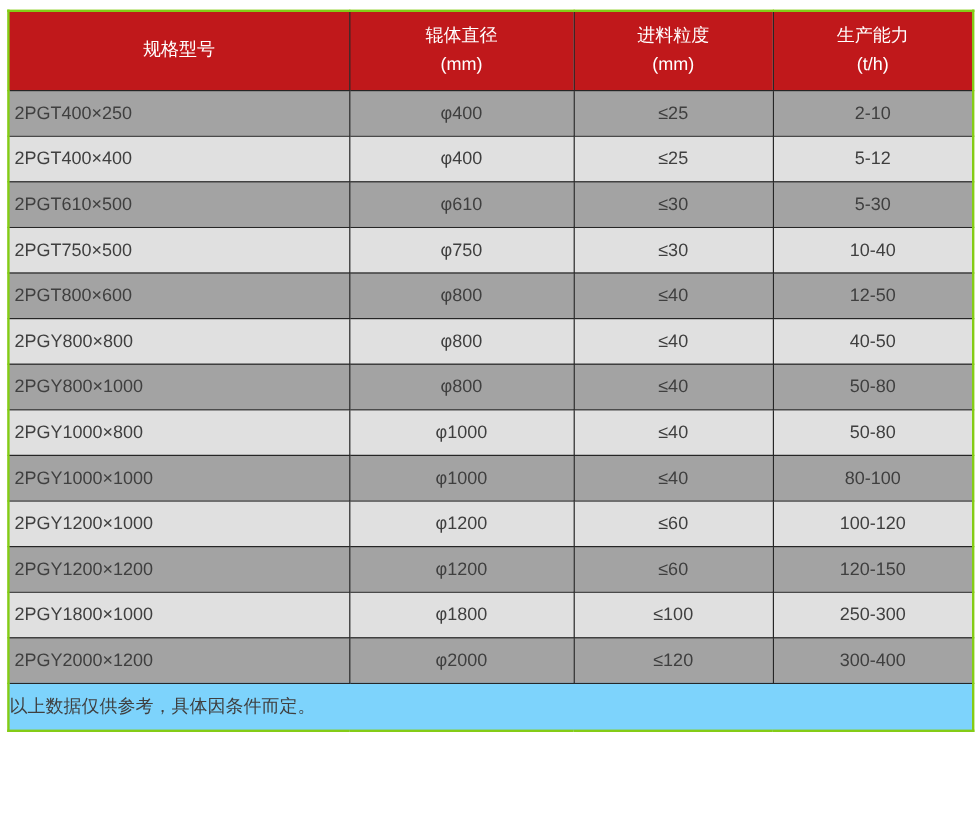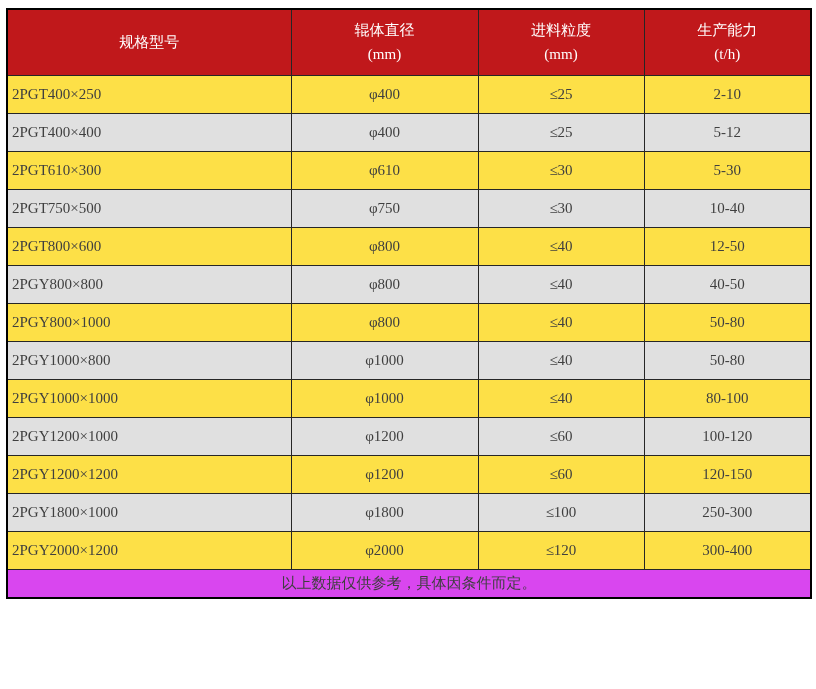--- a/index.html
+++ b/index.html
@@ -11,22 +11,21 @@
   }
   .table-wrap {
     position: absolute;
     left: 6px; top: 8px;
     width: 804px;
   }
   table.spec-table {
     width: 100%;
     border-collapse: collapse;
     table-layout: fixed;
-    border: 2px solid #000000;
-    font-family: Liberation Serif, serif;
+    border: 2px solid #84cc16;
   }
   .spec-table th, .spec-table td {
     border: 1px solid #262626;
     font-size: 15px;
     color: #3f3f3f;
     vertical-align: middle;
   }
   col.c-model    { width: 284px; }
   col.c-diameter { width: 187px; }
   col.c-feed     { width: 166px; }
@@ -40,33 +39,33 @@
     text-align: center;
     padding: 4px 0;
   }
   .hdr-label { display: block; line-height: 1.6; }
   .hdr-unit  { display: block; line-height: 1.6; }
   .hdr-unit:empty { display: none; }
 
   .spec-table tbody td {
     height: 38px;
     text-align: center;
-    background: #fde047;
+    background: #a3a3a3;
   }
   .spec-table tbody tr:nth-child(even) td {
     background: #e0e0e0;
   }
   .spec-table tbody td.cell-model {
     text-align: left;
     padding-left: 4px;
   }
   .spec-table tfoot td {
-    height: 29px;
-    text-align: center;
-    background: #d946ef;
+    height: 40px;
+    text-align: left;
+    background: #7dd3fc;
   }
 </style>
 </head>
 <body>
 
 <div class="table-wrap">
   <table class="spec-table">
     <colgroup>
       <col class="c-model">
         <col class="c-diameter">
@@ -100,21 +99,21 @@
           <td>≤25</td>
           <td>2-10</td>
         </tr>
         <tr>
           <td class="cell-model">2PGT400×400</td>
           <td>φ400</td>
           <td>≤25</td>
           <td>5-12</td>
         </tr>
         <tr>
-          <td class="cell-model">2PGT610×300</td>
+          <td class="cell-model">2PGT610×500</td>
           <td>φ610</td>
           <td>≤30</td>
           <td>5-30</td>
         </tr>
         <tr>
           <td class="cell-model">2PGT750×500</td>
           <td>φ750</td>
           <td>≤30</td>
           <td>10-40</td>
         </tr>

